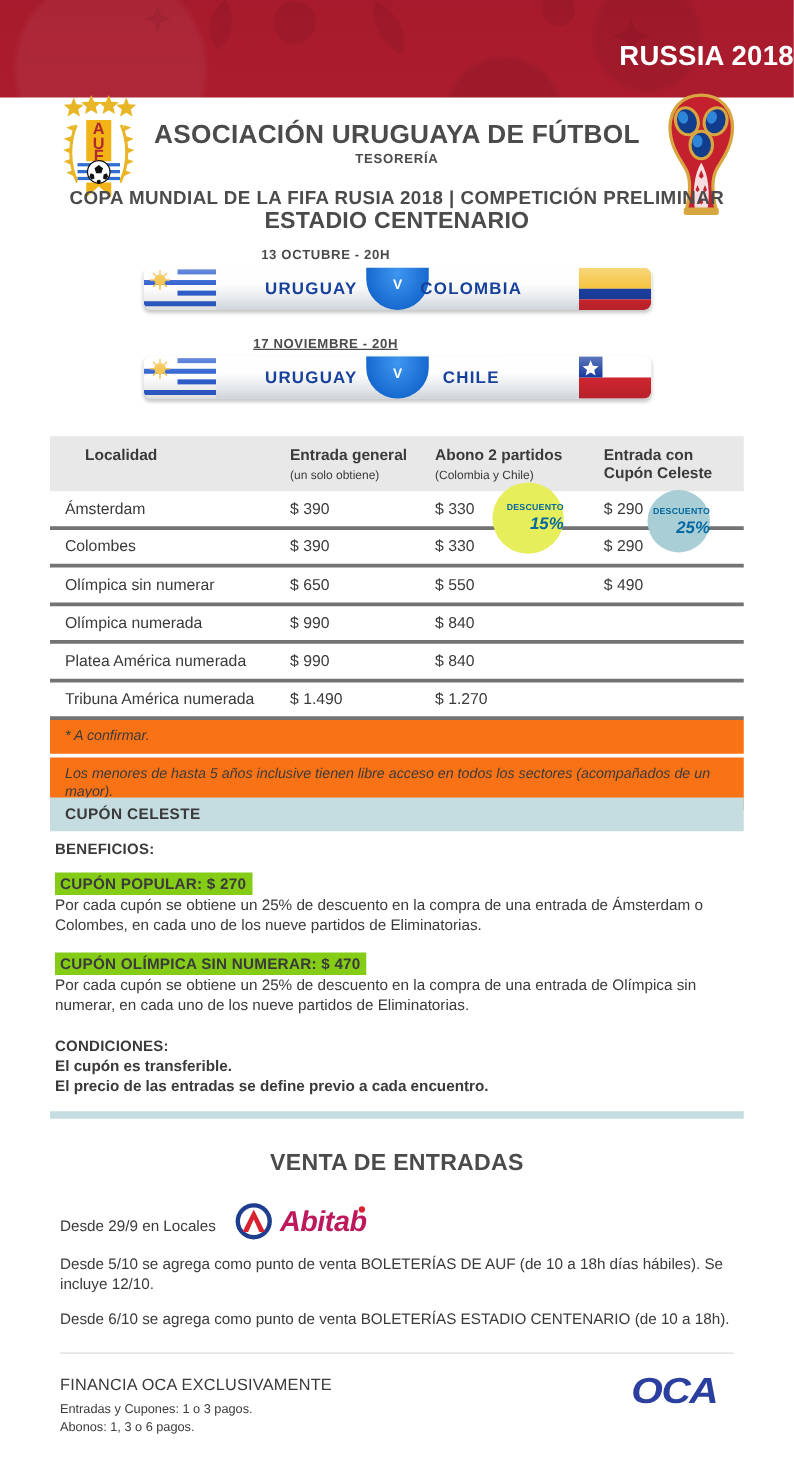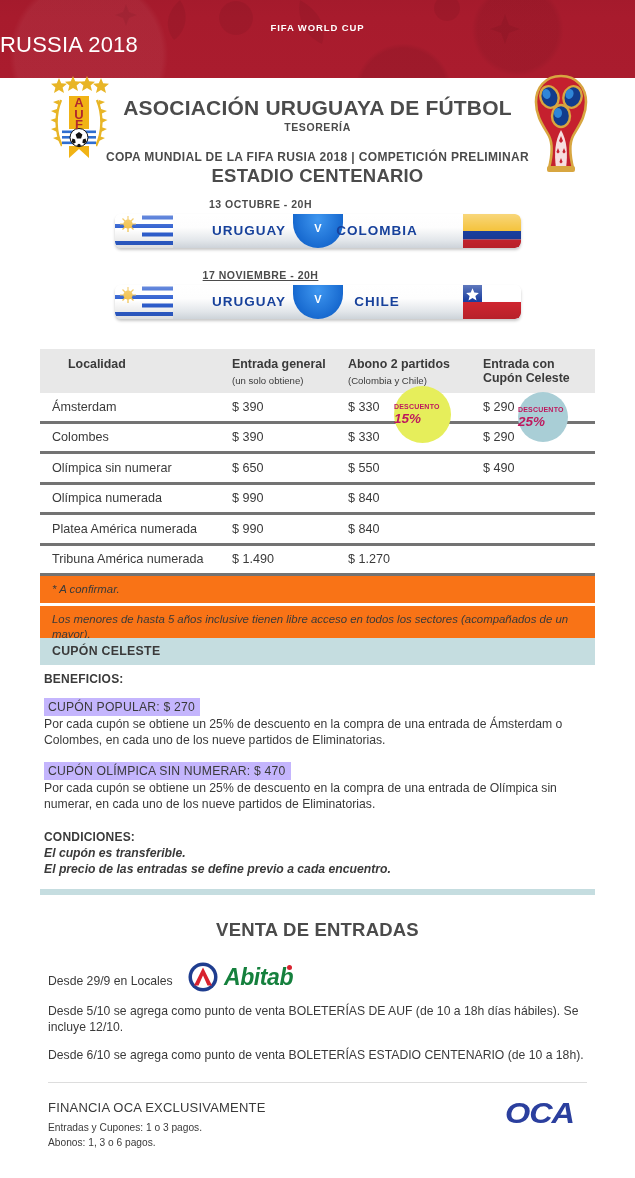--- a/index.html
+++ b/index.html
@@ -50,24 +50,24 @@
     text-align: center;
     color: #ffffff;
     font-size: 9.5px;
     font-weight: bold;
     letter-spacing: .9px;
   }
   .russia-line {
     position: absolute;
     left: 0; top: 32px;
     width: 635px;
-    text-align: left;
+    text-align: right;
     color: #ffffff;
     font-size: 22px;
-    font-weight: normal;
+    font-weight: bold;
     letter-spacing: .2px;
   }
 
   
   .auf-logo {
     position: absolute;
     left: 48px; top: 74px;
     width: 62px; height: 98px;
   }
   .trophy-logo {
@@ -93,21 +93,21 @@
     font-size: 10.5px;
     font-weight: bold;
     color: #4b4b4b;
     letter-spacing: .6px;
   }
   .comp-line {
     position: absolute;
     left: 0; top: 150px;
     width: 635px;
     text-align: center;
-    font-size: 12px;
+    font-size: 15px;
     font-weight: bold;
     color: #4b4b4b;
     letter-spacing: .35px;
   }
   .stadium-line {
     position: absolute;
     left: 0; top: 165px;
     width: 635px;
     text-align: center;
     font-size: 18.5px;
@@ -218,22 +218,22 @@
     font-style: italic;
     color: #3a3a3a;
     padding: 6px 12px;
     line-height: 15px;
   }
   .note.spaced { margin-top: 3px; }
 
   .badge {
     position: absolute;
     border-radius: 50%;
-    text-align: left;
-    color: #be185d;
+    text-align: right;
+    color: #0369a1;
     z-index: 5;
   }
   .badge .lbl {
     font-size: 7px;
     font-weight: bold;
     letter-spacing: .2px;
     display: block;
   }
   .badge .pct {
     font-size: 13.5px;
@@ -279,23 +279,23 @@
     position: absolute;
     left: 44px; top: 672px;
     font-size: 12px;
     font-weight: bold;
     color: #3a3a3a;
     letter-spacing: .2px;
   }
   .hl {
     position: absolute;
     left: 44px;
-    background: #c4b5fd;
+    background: #84cc16;
     font-size: 12.2px;
-    font-weight: normal;
+    font-weight: bold;
     color: #3a3a3a;
     padding: 2px 5px 2px 4px;
     letter-spacing: .2px;
   }
   #cupon-popular-hl  { top: 698px; }
   #cupon-olimpica-hl { top: 762px; }
   .body-text {
     position: absolute;
     left: 44px;
     width: 540px;
@@ -312,21 +312,20 @@
     font-weight: bold;
     color: #3a3a3a;
     letter-spacing: .2px;
   }
   .cond-line {
     position: absolute;
     left: 44px;
     font-size: 12.2px;
     font-weight: bold;
     color: #3a3a3a;
-    font-style: italic;
   }
   #cond-1 { top: 846px; }
   #cond-2 { top: 862px; }
 
   .teal-rule {
     position: absolute;
     left: 40px; top: 889px;
     width: 555px; height: 6px;
     background: #c5dde0;
   }
@@ -364,21 +363,21 @@
     position: absolute;
     left: 0; top: 1px;
     width: 30px; height: 30px;
   }
   .abitab-word {
     position: absolute;
     left: 36px; top: 3px;
     font-size: 23px;
     font-weight: bold;
     font-style: italic;
-    color: #15803d;
+    color: #be185d;
     letter-spacing: -.4px;
   }
   .abitab-dot {
     position: absolute;
     left: 99px; top: 4px;
     width: 5px; height: 5px;
     border-radius: 50%;
     background: #d8222f;
   }
 
@@ -424,21 +423,20 @@
   <svg class="topbanner-pattern" viewBox="0 0 635 78">
     <g fill="rgba(0,0,0,0.10)">
       <path d="M505 14 l4 11 11 4 -11 4 -4 11 -4 -11 -11 -4 11 -4 z"></path>
       <path d="M126 4 l3 8 8 3 -8 3 -3 8 -3 -8 -8 -3 8 -3 z"></path>
       <circle cx="236" cy="18" r="17"></circle>
       <circle cx="447" cy="8" r="13"></circle>
       <path d="M300 0 c18 10 28 26 22 44 -14 -6 -26 -22 -22 -44 z"></path>
       <path d="M180 0 c-14 12 -16 28 -6 40 12 -8 16 -26 6 -40 z"></path>
     </g>
   </svg>
-  <div class="fifa-line">FIFA WORLD CUP</div>
   <div class="russia-line">RUSSIA 2018</div>
 </div>
 
 <svg class="auf-logo" viewBox="0 0 62 98">
   <g fill="#e8b526">
     <path d="M11 4 l2.2 5.3 5.8 .4 -4.4 3.8 1.4 5.6 -5-3 -5 3 1.4-5.6 -4.4-3.8 5.8-.4 z"></path>
     <path d="M25 2 l2.2 5.3 5.8 .4 -4.4 3.8 1.4 5.6 -5-3 -5 3 1.4-5.6 -4.4-3.8 5.8-.4 z"></path>
     <path d="M39 2 l2.2 5.3 5.8 .4 -4.4 3.8 1.4 5.6 -5-3 -5 3 1.4-5.6 -4.4-3.8 5.8-.4 z"></path>
     <path d="M53 4 l2.2 5.3 5.8 .4 -4.4 3.8 1.4 5.6 -5-3 -5 3 1.4-5.6 -4.4-3.8 5.8-.4 z"></path>
   </g>

